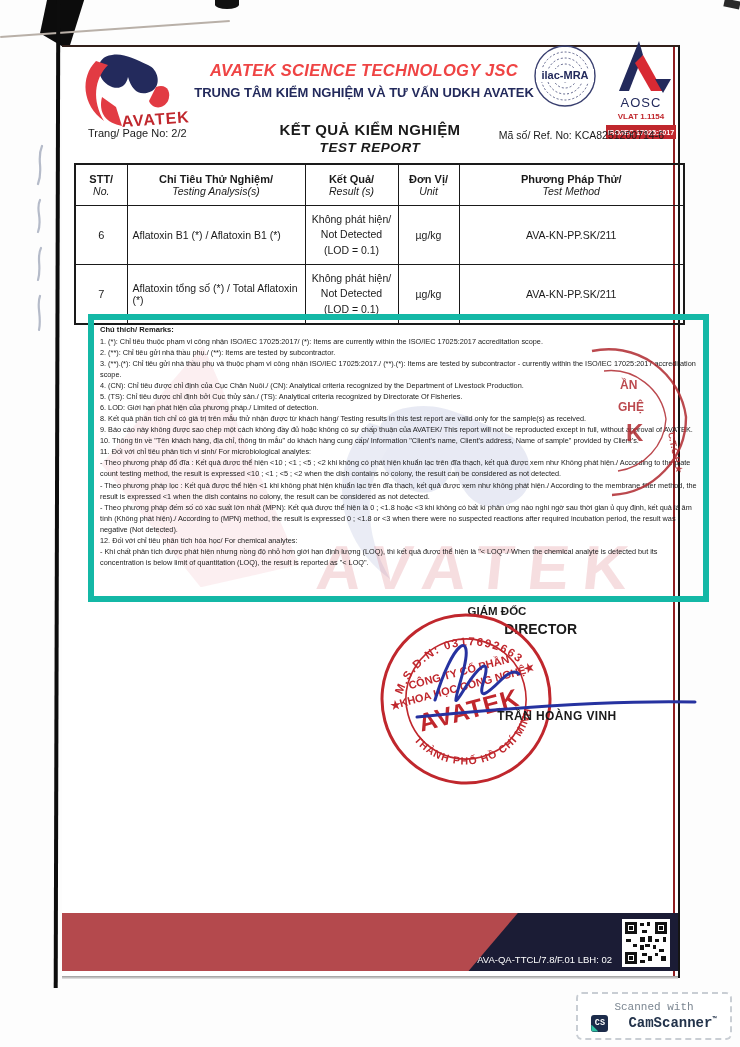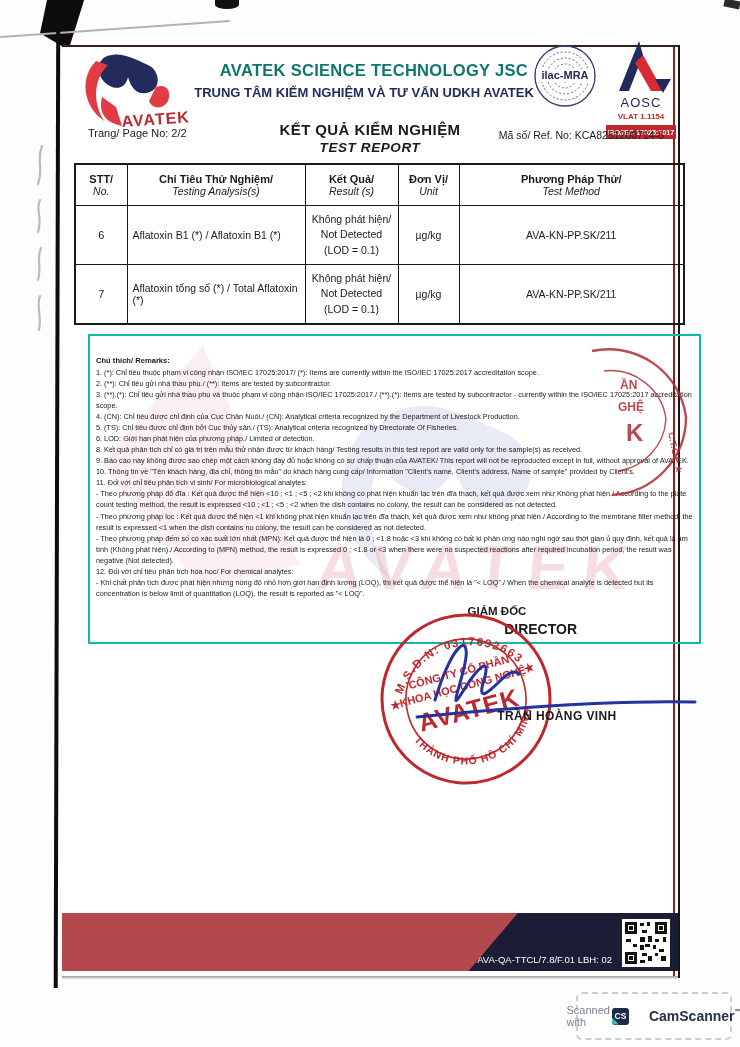--- a/index.html
+++ b/index.html
@@ -14,21 +14,21 @@
   #fold-line{left:0px;top:28px;width:230px;height:2px;background:#b9b0a8;transform:rotate(-4deg);}
   #corner-tr{left:724px;top:0;width:16px;height:8px;background:#2a2a2a;transform:rotate(12deg);}
   #page-bottom-shadow{left:62px;top:976px;width:616px;height:3px;background:linear-gradient(#9a9a9a,#e8e8e8);}
 
   
   #page{left:62px;top:45px;width:616px;height:931px;background:#ffffff;
         border-top:2px solid #32201a;border-right:2px solid #151515;}
   #page-right-redline{right:3px;top:0;width:2px;height:100%;background:#8f1d20;}
 
   
-  #brand-line1{left:138px;right:150px;top:14px;text-align:right;color:#0f766e;font-weight:bold;font-size:16.5px;letter-spacing:.3px;}
+  #brand-line1{left:138px;right:150px;top:14px;text-align:center;color:#ef4444;font-weight:bold;font-size:16.5px;letter-spacing:.3px;font-style:italic;}
   #brand-line2{left:128px;right:140px;top:38px;text-align:center;color:#232a5c;font-weight:bold;font-size:13px;}
   #logo-box{left:10px;top:2px;width:120px;height:86px;}
   #ilac-box{left:470px;top:-10px;width:66px;height:78px;}
   #aosc-box{left:543px;top:-12px;width:72px;height:112px;}
 
   
   #pageno{left:26px;top:80px;font-size:11px;}
   #title-vn{left:0;right:0;top:74px;text-align:center;font-weight:bold;font-size:15px;letter-spacing:.4px;}
   #title-en{left:0;right:0;top:93px;text-align:center;font-weight:bold;font-style:italic;font-size:13.5px;letter-spacing:.6px;}
   #refno{right:14px;top:82px;font-size:10.5px;}
@@ -41,22 +41,22 @@
   #result-table{border:2px solid #1a1a1a;}
   .hvn{font-weight:bold;font-size:11px;}
   .hen{font-style:italic;font-size:10.5px;}
   .c-no{text-align:center;font-size:11px;}
   .c-an{font-size:10.5px;padding-left:5px !important;}
   .c-res{text-align:center;font-size:10.5px;line-height:1.45;}
   .c-unit{text-align:center;font-size:10.5px;}
   .c-met{text-align:center;font-size:10.5px;}
 
   
-  #remarks{left:26px;top:267px;width:597px;height:268px;border:2px solid #14b8a6;padding:19px 6px;
-           font-size:7.3px;line-height:1.52;margin-top:20px;}
+  #remarks{left:26px;top:267px;width:597px;height:268px;border:6px solid #14b8a6;padding:4px 6px;
+           font-size:7.3px;line-height:1.52;}
   #remarks-title{font-weight:bold;font-size:7.6px;}
   #remarks [data-name="remark-line"]{margin:0;}
 
   
   .wm{pointer-events:none;}
   #wm-avatek-text{left:255px;top:485px;font-size:62px;font-weight:bold;color:#d96d78;opacity:.22;letter-spacing:14px;transform:skewX(-6deg);}
   #wm-left-shape{left:40px;top:300px;width:210px;height:240px;background:#e8909a;opacity:.14;clip-path:polygon(40% 0,100% 85%,55% 100%,0 55%);transform:rotate(8deg);}
 
   
   #director-vn{left:355px;top:558px;width:160px;text-align:center;font-weight:bold;font-size:11.5px;}
@@ -69,21 +69,21 @@
   
   #footer{left:0;top:866px;width:616px;height:58px;background:#b4494d;}
   #footer-navy{position:absolute;left:0;top:0;width:100%;height:100%;background:#1b1c35;
                clip-path:polygon(74% 0,100% 0,100% 100%,66% 100%);}
   #footer-lines{position:absolute;left:10px;top:8px;color:#ffffff;font-weight:bold;font-size:10.3px;line-height:1.75;}
   #footer-code{position:absolute;right:66px;bottom:6px;color:#ffffff;font-size:9.5px;}
   #qr-box{position:absolute;right:8px;top:6px;width:46px;height:46px;background:#fff;padding:1px;}
 
   
   #cam-badge{left:576px;top:992px;width:152px;height:44px;background:#ffffff;border:2px dashed #c9ced4;border-radius:6px;
-             display:flex;flex-direction:row;align-items:center;justify-content:center;gap:2px;}
+             display:flex;flex-direction:column;align-items:center;justify-content:center;gap:2px;font-family:Liberation Mono, monospace;}
   #cam-line1{color:#7a8590;font-size:11px;}
   #cam-row{display:flex;align-items:center;gap:20px;}
   #cs-icon{width:17px;height:17px;background:#1c2b4a;border-radius:3px;position:relative;display:flex;align-items:center;justify-content:center;
            color:#fff;font-size:8.5px;font-weight:bold;}
   #cs-icon::after{content:"";position:absolute;left:0;bottom:0;width:7px;height:7px;background:#2fc3a4;clip-path:polygon(0 0,0 100%,100% 100%);border-radius:0 0 0 3px;}
   #cam-name{color:#22324a;font-weight:bold;font-size:14px;}
   #cam-tm{color:#22324a;font-size:7px;vertical-align:top;}
 
   
   #margin-squiggle{left:28px;top:140px;width:26px;height:200px;opacity:.55;}

